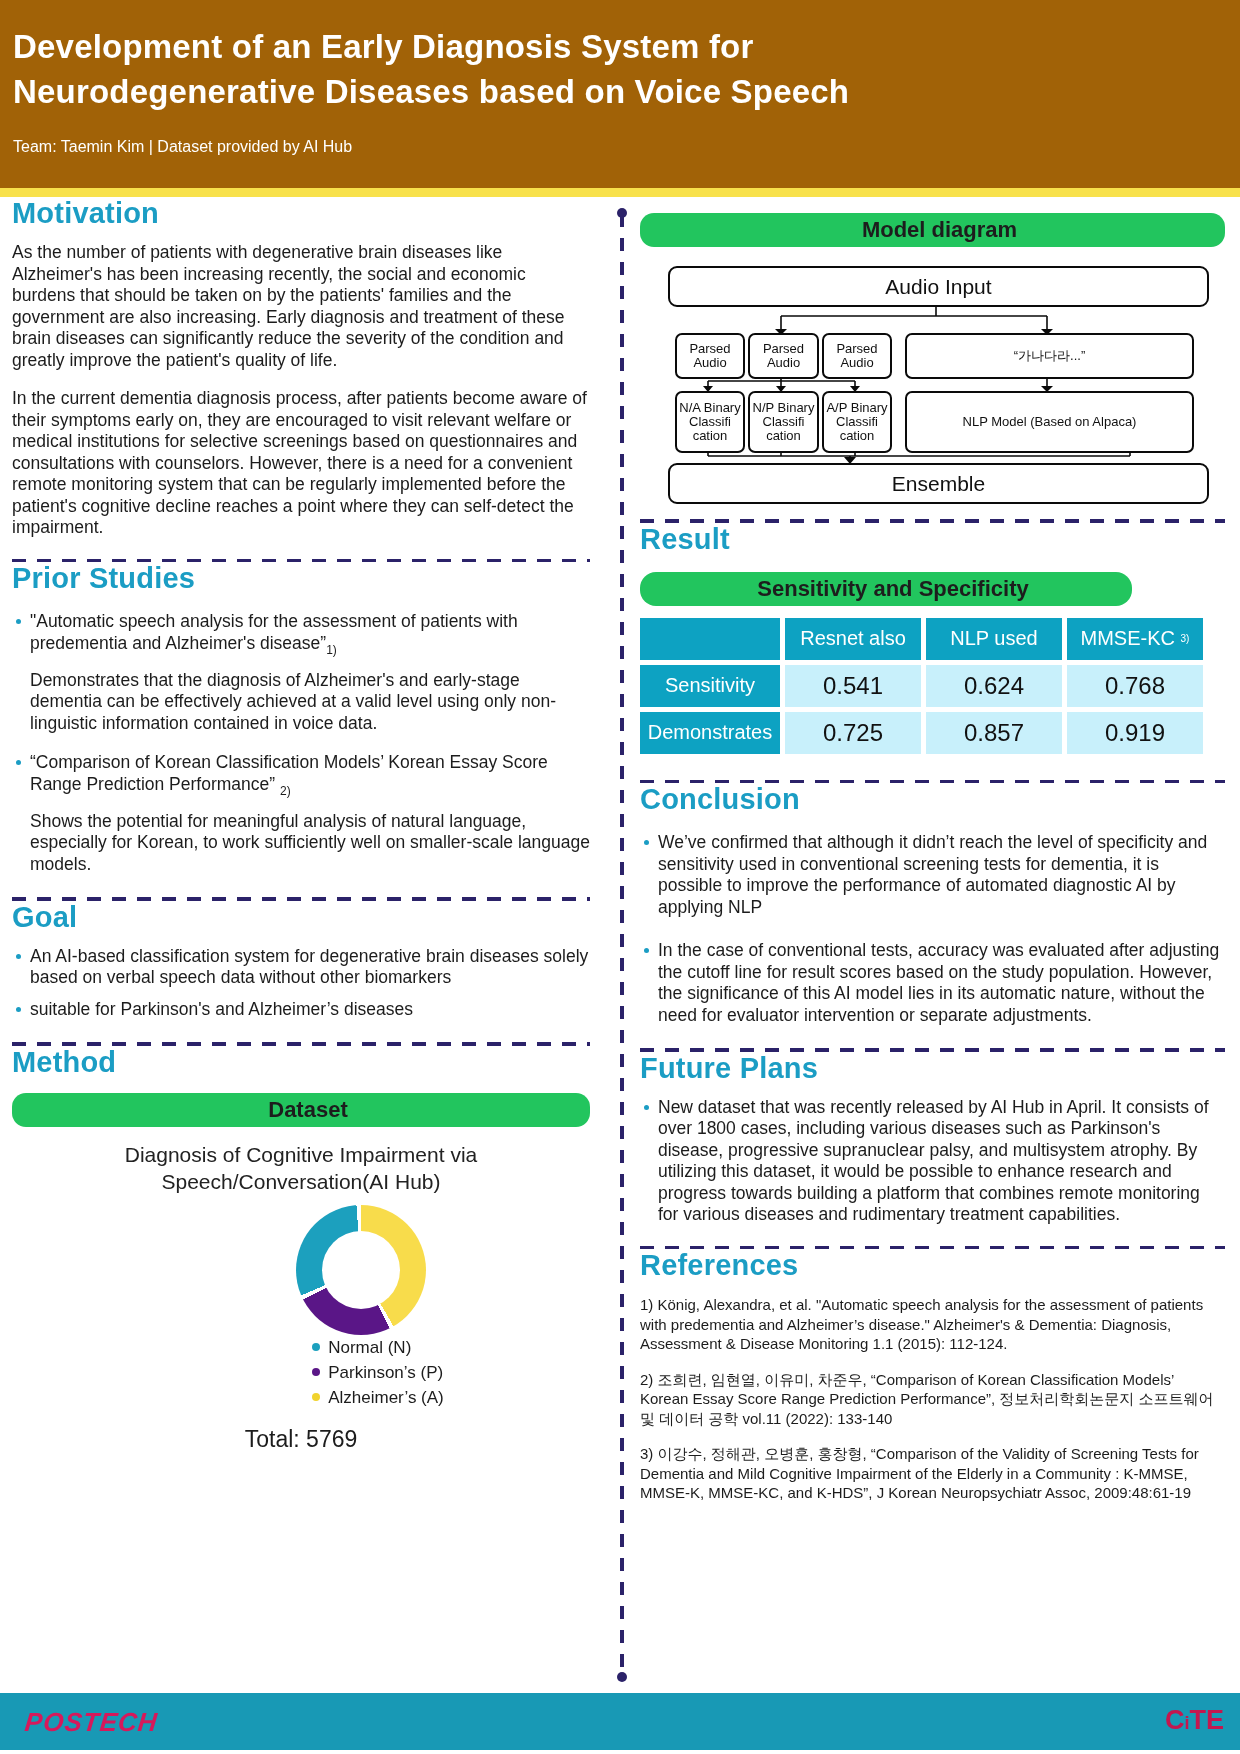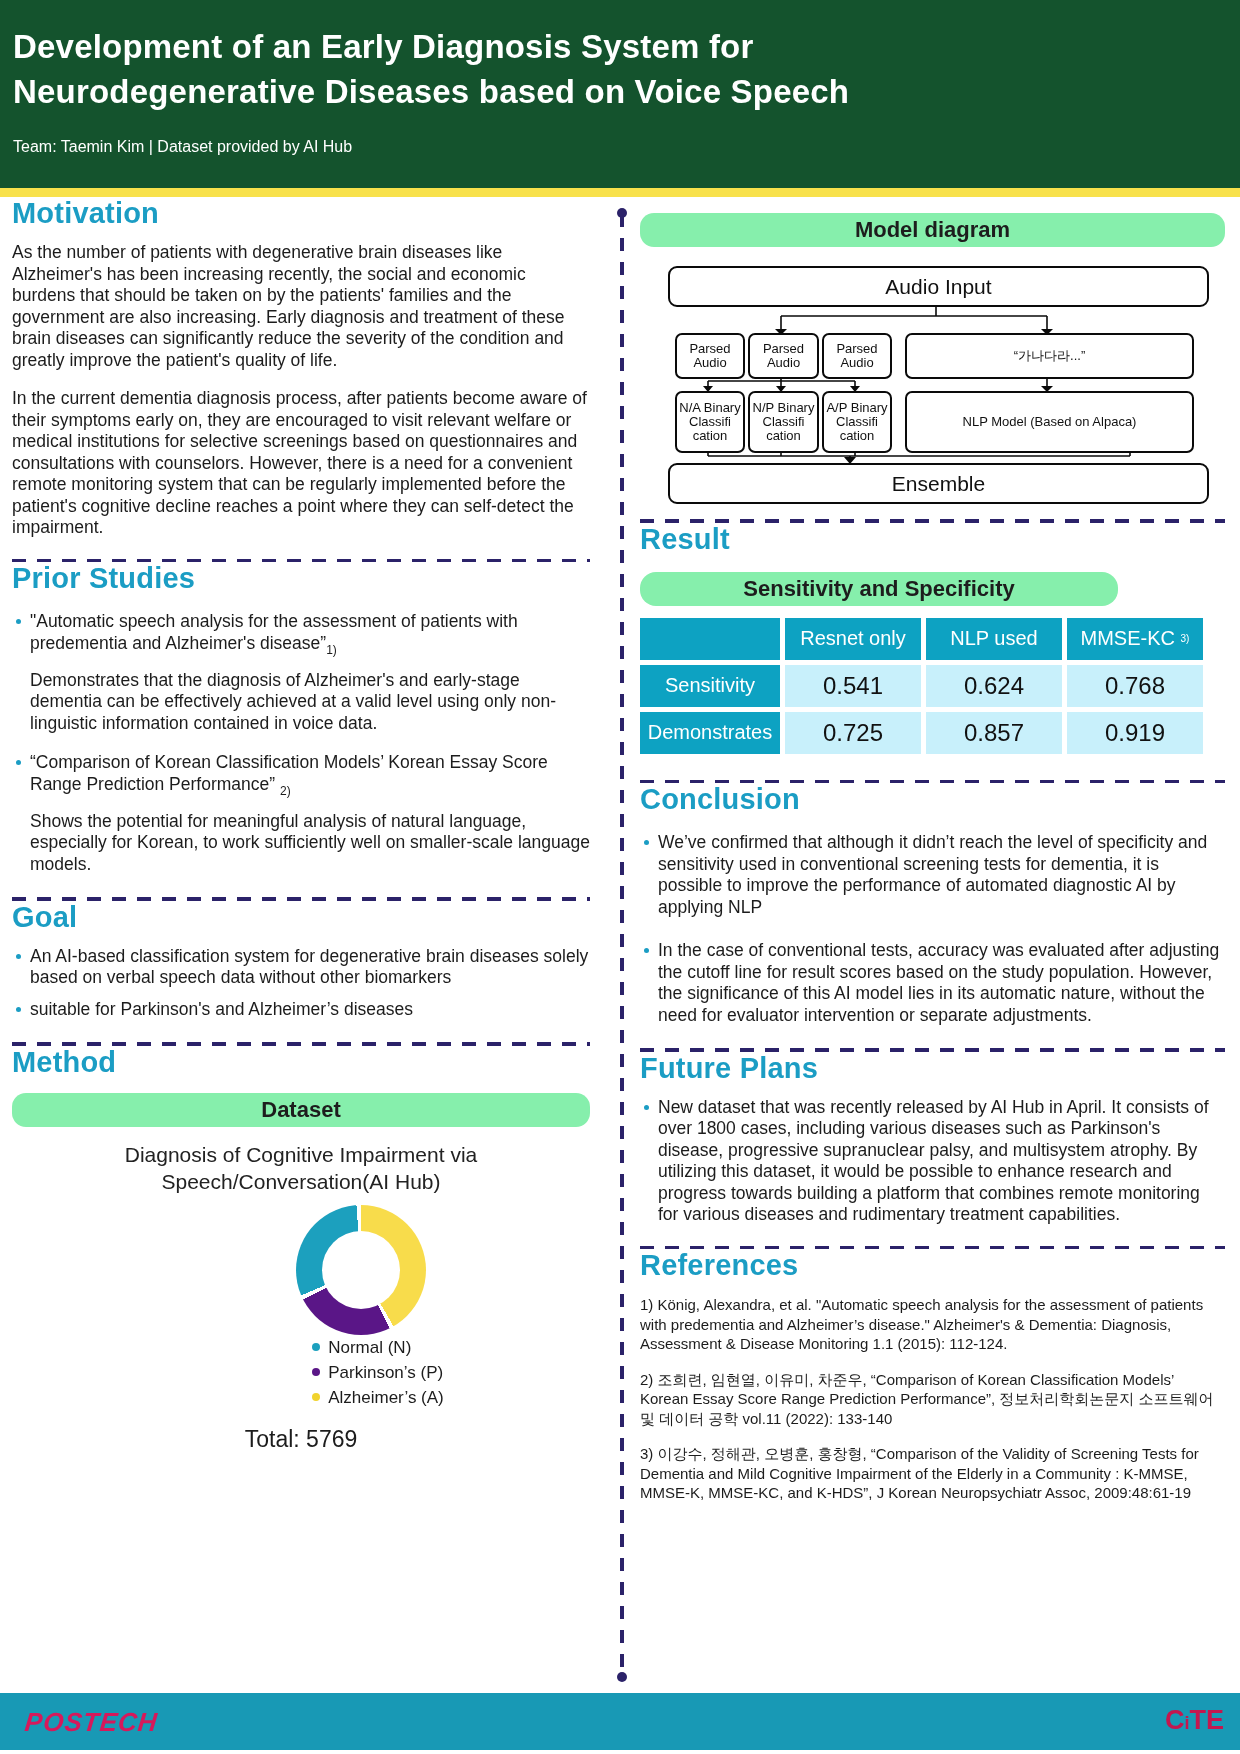--- a/index.html
+++ b/index.html
@@ -1,20 +1,20 @@
 <!DOCTYPE html>
 <html><head>
 <meta charset="utf-8">
 <style>
   html,body{margin:0;padding:0;background:#ffffff;}
   .poster{position:relative;width:1240px;height:1754px;background:#ffffff;overflow:hidden;
           font-family:"Liberation Sans", sans-serif;color:#1a1a1a;}
 
   
-  .header{position:absolute;left:0;top:0;width:1240px;height:188px;background:#14532d;}
+  .header{position:absolute;left:0;top:0;width:1240px;height:188px;background:#a16207;}
   .header-stripe{position:absolute;left:0;top:188px;width:1240px;height:9px;background:#F8E14B;}
   .title{position:absolute;left:13px;top:24px;width:1100px;color:#ffffff;font-size:33px;
          font-weight:700;line-height:45px;letter-spacing:0.2px;}
   .team{position:absolute;left:13px;top:138px;color:#ffffff;font-size:16px;font-weight:400;}
 
   
   .col-left{position:absolute;left:12px;top:197px;width:578px;}
   .col-right{position:absolute;left:640px;top:197px;width:585px;}
 
   .vline{position:absolute;left:620px;top:214px;width:3.5px;height:1462px;
@@ -29,22 +29,22 @@
 
   .body-text{font-size:17.5px;line-height:21.5px;color:#1c1c1c;}
 
   .bullet{display:flex;margin-top:10px;}
   .b-dot{flex:0 0 auto;width:5px;height:5px;border-radius:50%;background:#1B9DC4;margin:8px 9px 0 4px;}
   .b-text{font-size:17.5px;line-height:21.5px;color:#1c1c1c;}
   .sub-desc{margin:9px 0 0 18px;font-size:17.5px;line-height:21.5px;color:#1c1c1c;}
   sub.refmark{font-size:12px;}
 
   
-  .banner{background:#86efac;border-radius:14px;text-align:center;font-size:22px;font-weight:700;
-          color:#1d1d1d;height:34px;line-height:34px;}
+  .banner{background:#22c55e;border-radius:14px;text-align:center;font-size:22px;font-weight:700;
+          color:#1d1d1d;height:34px;line-height:34px;padding-left:14px;}
 
   
   .chart-title{text-align:center;font-size:21px;line-height:27px;color:#222;margin-top:14px;}
   .donut-row{display:flex;align-items:center;margin-top:10px;margin-left:120px;flex-direction:column;}
   .donut{position:relative;width:130px;height:130px;border-radius:50%;
          background:conic-gradient(#F8DC4B 0deg 150deg,#ffffff 150deg 154deg,
                     #5A1687 154deg 243deg,#ffffff 243deg 247deg,
                     #1CA0BE 247deg 356deg,#ffffff 356deg 360deg);}
   .donut-hole{position:absolute;left:26px;top:26px;width:78px;height:78px;border-radius:50%;background:#ffffff;}
   .legend{margin-left:34px;}
@@ -207,21 +207,21 @@
     </div>
 
     <div class="divider mt14"></div>
 
     <h2 class="sec mt14">Result</h2>
     <div class="banner sas-banner">Sensitivity and Specificity</div>
 
     <div class="rtable">
       <div class="cell head"></div>
       <div class="cell head">
-          <span>Resnet only</span>
+          <span>Resnet also</span>
         </div>
       <div class="cell head">
           <span>NLP used</span>
         </div>
       <div class="cell head"><span>MMSE-KC</span>&nbsp;<sub>3)</sub></div>
 
       <div class="cell head">Sensitivity</div>
       <div class="cell data">0.541</div>
       <div class="cell data">0.624</div>
       <div class="cell data">0.768</div>

